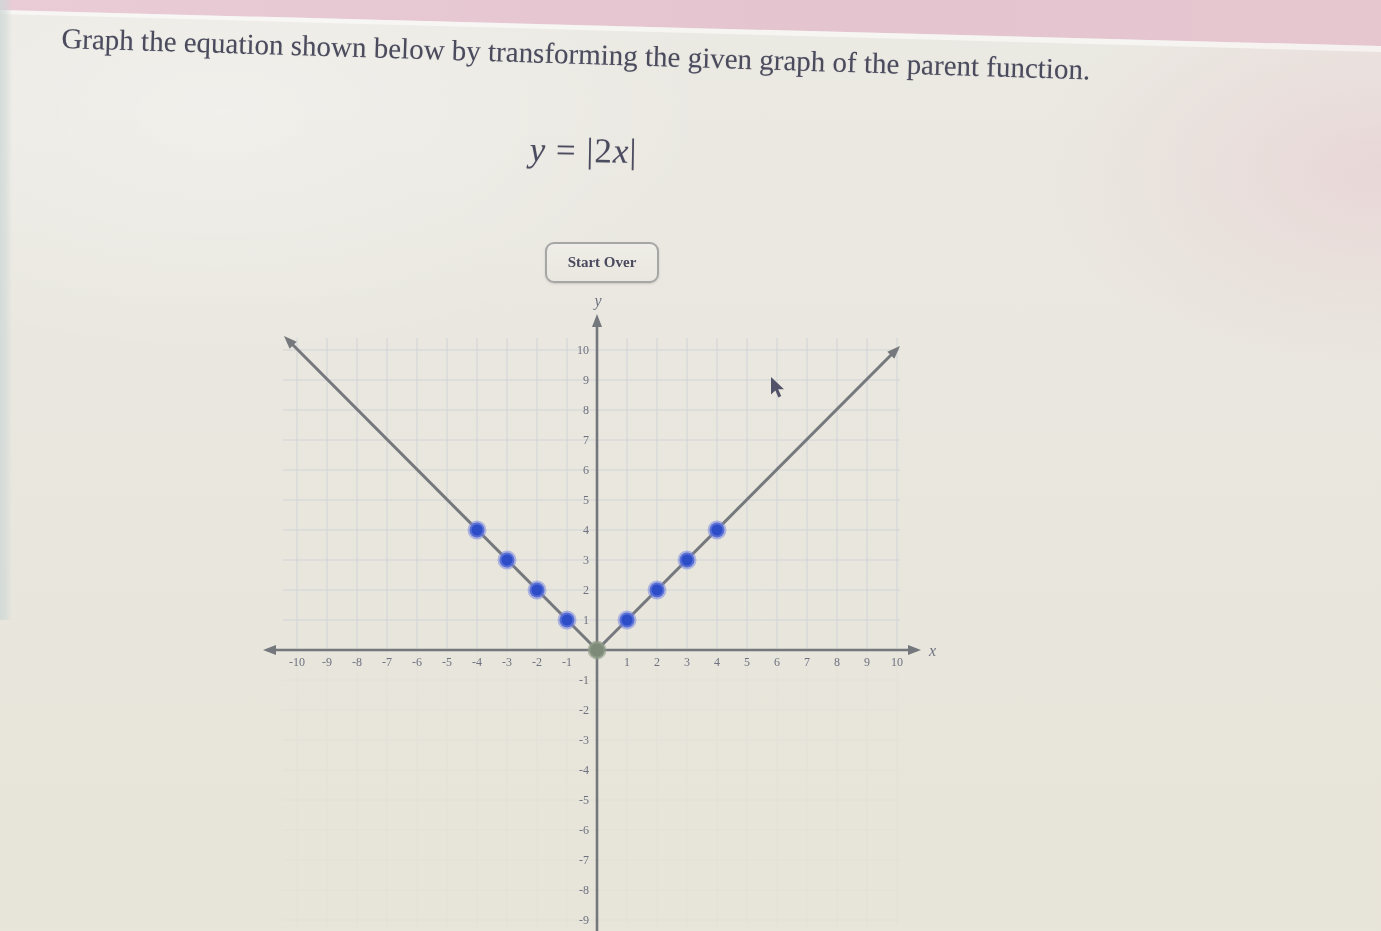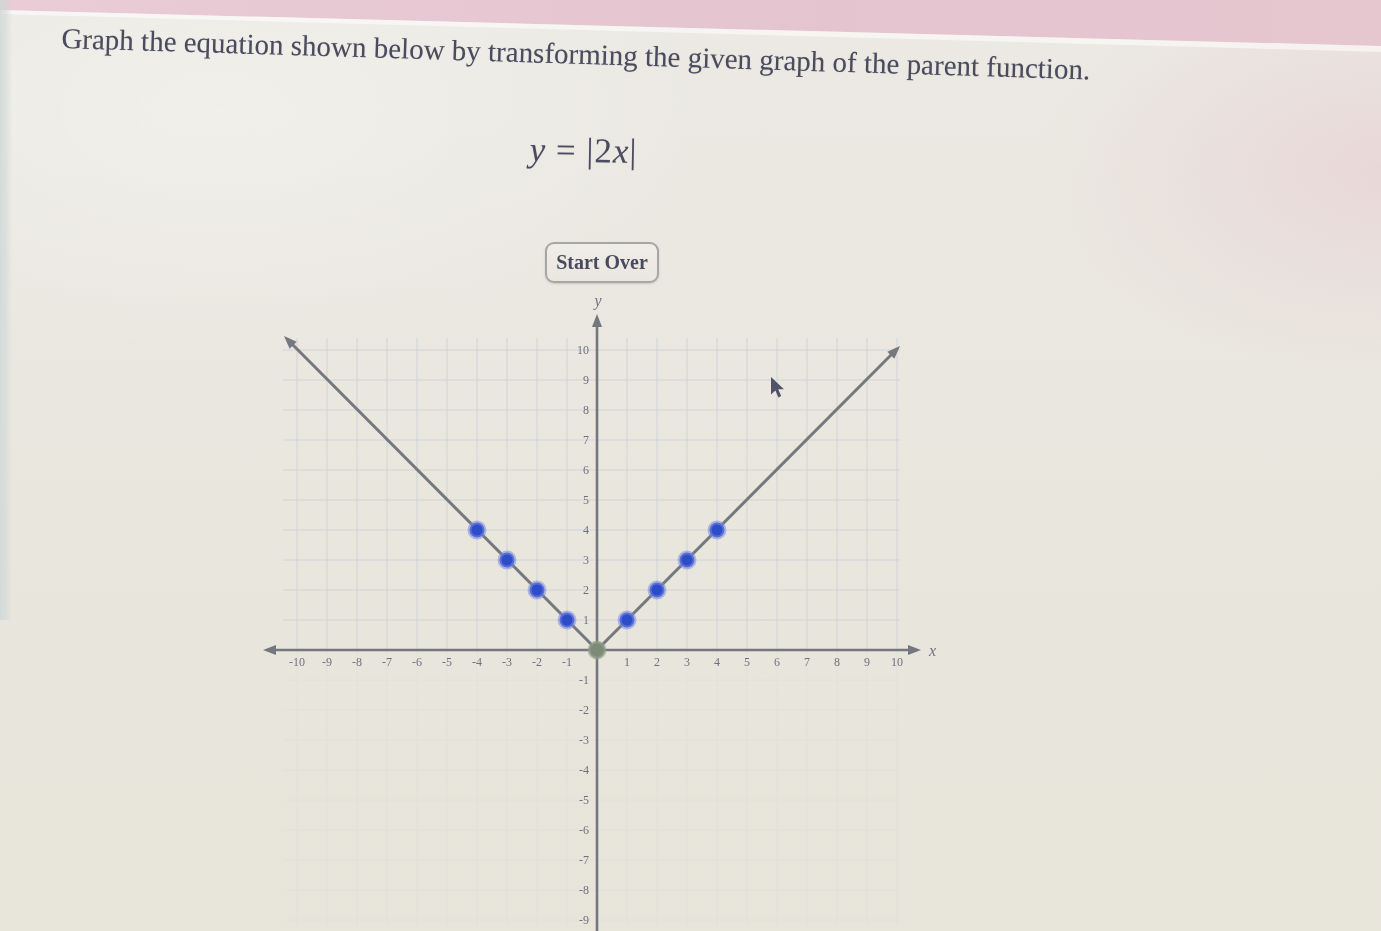--- a/index.html
+++ b/index.html
@@ -42,21 +42,21 @@
     font-size:35px;color:#4c4c60;letter-spacing:1px;
     transform:rotate(1deg);transform-origin:0 0;
     text-shadow:0 0 1px rgba(60,60,80,0.2);
   }
   .equation .it{font-style:italic;}
   .start-over-btn{
     position:absolute;left:545px;top:242px;width:110px;height:37px;
     border:2px solid #a6a6a6;border-radius:9px;
     background:linear-gradient(180deg,#efede7,#e9e7df);
     color:#4a4a5e;font-family:"Liberation Serif",serif;
-    font-size:20px;font-weight:bold;
+    font-size:15px;font-weight:bold;
     display:flex;align-items:center;justify-content:center;
     box-shadow:0 1px 2px rgba(120,110,100,0.25);
     cursor:pointer;
   }
   #graph-svg{position:absolute;left:0;top:0;}
   .tick-label{font-family:"Liberation Serif",serif;font-size:12px;}
   .axis-letter{font-family:"Liberation Serif",serif;font-size:16px;font-style:italic;}
 </style>
 </head>
 <body>

